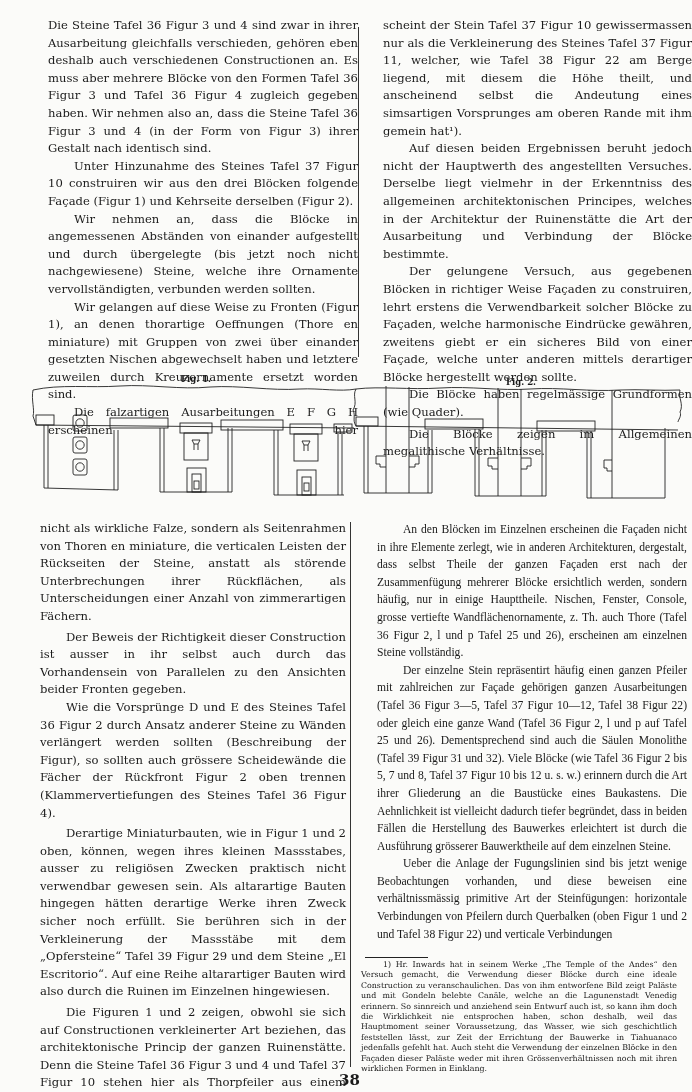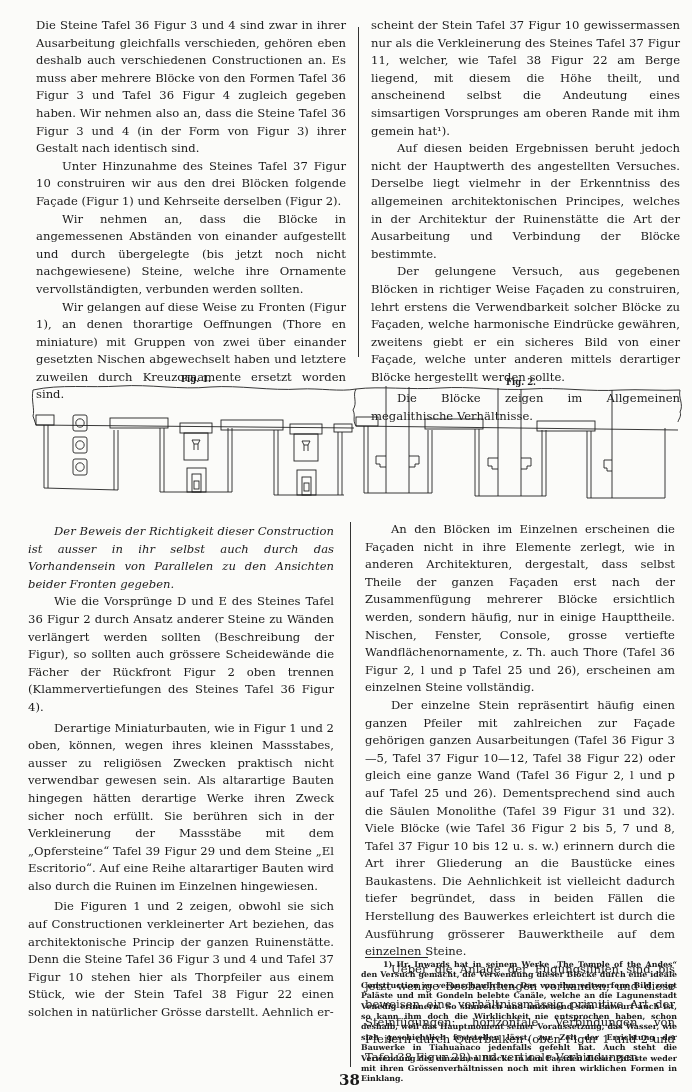--- a/index.html
+++ b/index.html
@@ -8,27 +8,28 @@
     background: #fbfbf9;
     font-family: "DejaVu Serif", "Liberation Serif", serif;
     color: #1a1a1a;
   }
   .col {
     position: absolute;
     font-size: 11.6px;
     line-height: 17.6px;
     text-align: justify;
     hyphens: none;
+    margin-left: 12px;
   }
   .col p { margin: 0; }
   .col p.indent { text-indent: 26px; }
   #col-top-left  { left: 36px;  top: 17px;  width: 310px; }
   #col-top-right { left: 371px; top: 17px;  width: 309px; }
   #col-bot-left  { left: 28px;  top: 520px; width: 306px; }
-  #col-bot-right { left: 365px; top: 521px; width: 310px; }
+  #col-bot-right { left: 365px; top: 521px; width: 310px; font-family: Liberation Serif, serif; }
   .rule-v {
     position: absolute; width: 1px; background: #333;
   }
   #rule-top { left: 358px; top: 27px; height: 330px; }
   #rule-bot { left: 350px; top: 522px; height: 545px; }
   #figures {
     position: absolute; left: 0; top: 360px; width: 692px; height: 160px;
   }
   #figures svg { width: 692px; height: 160px; display: block; }
   .fig-label {
@@ -36,43 +37,45 @@
     font-family: "DejaVu Serif", serif;
   }
   #fig1-label { left: 181px; top: 374px; }
   #fig2-label { left: 506px; top: 377px; }
   #footnote-rule {
     position: absolute; left: 365px; top: 957px; width: 63px; height: 1px; background: #222;
   }
   #footnote {
     position: absolute; left: 361px; top: 960px; width: 316px;
     font-size: 7.9px; line-height: 10.4px; text-align: justify;
-    font-weight: bold;
+    font-weight: normal;
   }
   #footnote p { margin: 0; text-indent: 22px; }
   #page-number {
     position: absolute; left: 339px; top: 1071px; font-size: 15px; font-weight: bold;
   }
 </style>
 </head>
 <body>
 
 <div class="col" id="col-top-left">
   <p>Die Steine Tafel 36 Figur 3 und 4 sind zwar in ihrer Ausarbeitung gleichfalls verschieden, gehören eben deshalb auch verschiedenen Constructionen an. Es muss aber mehrere Blöcke von den Formen Tafel 36 Figur 3 und Tafel 36 Figur 4 zugleich gegeben haben. Wir nehmen also an, dass die Steine Tafel 36 Figur 3 und 4 (in der Form von Figur 3) ihrer Gestalt nach identisch sind.</p>
   <p class="indent">Unter Hinzunahme des Steines Tafel 37 Figur 10 construiren wir aus den drei Blöcken folgende Façade (Figur 1) und Kehrseite derselben (Figur 2).</p>
   <p class="indent">Wir nehmen an, dass die Blöcke in angemessenen Abständen von einander aufgestellt und durch übergelegte (bis jetzt noch nicht nachgewiesene) Steine, welche ihre Ornamente vervollständigten, verbunden werden sollten.</p>
   <p class="indent">Wir gelangen auf diese Weise zu Fronten (Figur 1), an denen thorartige Oeffnungen (Thore en miniature) mit Gruppen von zwei über einander gesetzten Nischen abgewechselt haben und letztere zuweilen durch Kreuzornamente ersetzt worden sind.</p>
+  <p class="indent" style="text-align-last: justify;">Die falzartigen Ausarbeitungen E F G H erscheinen hier</p>
 </div>
 
 <div class="rule-v" id="rule-top"></div>
 
 <div class="col" id="col-top-right">
   <p>scheint der Stein Tafel 37 Figur 10 gewissermassen nur als die Verkleinerung des Steines Tafel 37 Figur 11, welcher, wie Tafel 38 Figur 22 am Berge liegend, mit diesem die Höhe theilt, und anscheinend selbst die Andeutung eines simsartigen Vorsprunges am oberen Rande mit ihm gemein hat¹).</p>
   <p class="indent">Auf diesen beiden Ergebnissen beruht jedoch nicht der Hauptwerth des angestellten Versuches. Derselbe liegt vielmehr in der Erkenntniss des allgemeinen architektonischen Principes, welches in der Architektur der Ruinenstätte die Art der Ausarbeitung und Verbindung der Blöcke bestimmte.</p>
   <p class="indent">Der gelungene Versuch, aus gegebenen Blöcken in richtiger Weise Façaden zu construiren, lehrt erstens die Verwendbarkeit solcher Blöcke zu Façaden, welche harmonische Eindrücke gewähren, zweitens giebt er ein sicheres Bild von einer Façade, welche unter anderen mittels derartiger Blöcke hergestellt werden sollte.</p>
+  <p class="indent">Die Blöcke haben regelmässige Grundformen (wie Quader).</p>
   <p class="indent" style="margin-top:4px;">Die Blöcke zeigen im Allgemeinen megalithische Verhältnisse.</p>
 </div>
 
 <div id="figures">
   <svg viewBox="0 0 692 160" fill="none" stroke="#222" stroke-width="0.9">
 
     <path d="M33,30 C60,24 90,28 120,26 C150,24 180,30 210,27 C240,25 270,31 300,29 C320,28 340,32 356,29"></path>
     <path d="M33,30 C31,40 35,50 33,56 L36,65"></path>
 
     <line x1="36" y1="65" x2="354" y2="68"></line>
@@ -154,21 +157,22 @@
     <line x1="612" y1="30" x2="612" y2="138"></line>
     <path d="M612,100 h-8 v8 h3 v3 h5"></path>
     <line x1="587" y1="138" x2="665" y2="138"></line>
     <line x1="665" y1="68" x2="665" y2="138"></line>
   </svg>
 </div>
 <div class="fig-label" id="fig1-label">Fig. 1.</div>
 <div class="fig-label" id="fig2-label">Fig. 2.</div>
 
 <div class="col" id="col-bot-left">
-  <p class="indent" style="margin-top:3px;font-style:italic;">Der Beweis der Richtigkeit dieser Construction ist ausser in ihr selbst auch durch das Vorhandensein von Parallelen zu den Ansichten beider Fronten gegeben.</p>
+  <p>nicht als wirkliche Falze, sondern als Seitenrahmen von Thoren en miniature, die verticalen Leisten der Rückseiten der Steine, anstatt als störende Unterbrechungen ihrer Rückflächen, als Unterscheidungen einer Anzahl von zimmerartigen Fächern.</p>
+  <p class="indent" style="margin-top:3px;">Der Beweis der Richtigkeit dieser Construction ist ausser in ihr selbst auch durch das Vorhandensein von Parallelen zu den Ansichten beider Fronten gegeben.</p>
   <p class="indent">Wie die Vorsprünge D und E des Steines Tafel 36 Figur 2 durch Ansatz anderer Steine zu Wänden verlängert werden sollten (Beschreibung der Figur), so sollten auch grössere Scheidewände die Fächer der Rückfront Figur 2 oben trennen (Klammervertiefungen des Steines Tafel 36 Figur 4).</p>
   <p class="indent" style="margin-top:3px;">Derartige Miniaturbauten, wie in Figur 1 und 2 oben, können, wegen ihres kleinen Massstabes, ausser zu religiösen Zwecken praktisch nicht verwendbar gewesen sein. Als altarartige Bauten hingegen hätten derartige Werke ihren Zweck sicher noch erfüllt. Sie berühren sich in der Verkleinerung der Massstäbe mit dem „Opfersteine“ Tafel 39 Figur 29 und dem Steine „El Escritorio“. Auf eine Reihe altarartiger Bauten wird also durch die Ruinen im Einzelnen hingewiesen.</p>
   <p class="indent" style="margin-top:3px;">Die Figuren 1 und 2 zeigen, obwohl sie sich auf Constructionen verkleinerter Art beziehen, das architektonische Princip der ganzen Ruinenstätte. Denn die Steine Tafel 36 Figur 3 und 4 und Tafel 37 Figur 10 stehen hier als Thorpfeiler aus einem Stück, wie der Stein Tafel 38 Figur 22 einen solchen in natürlicher Grösse darstellt. Aehnlich er-</p>
 </div>
 
 <div class="rule-v" id="rule-bot"></div>
 
 <div class="col" id="col-bot-right">
   <p class="indent">An den Blöcken im Einzelnen erscheinen die Façaden nicht in ihre Elemente zerlegt, wie in anderen Architekturen, dergestalt, dass selbst Theile der ganzen Façaden erst nach der Zusammenfügung mehrerer Blöcke ersichtlich werden, sondern häufig, nur in einige Haupttheile. Nischen, Fenster, Console, grosse vertiefte Wandflächenornamente, z. Th. auch Thore (Tafel 36 Figur 2, l und p Tafel 25 und 26), erscheinen am einzelnen Steine vollständig.</p>
   <p class="indent">Der einzelne Stein repräsentirt häufig einen ganzen Pfeiler mit zahlreichen zur Façade gehörigen ganzen Ausarbeitungen (Tafel 36 Figur 3—5, Tafel 37 Figur 10—12, Tafel 38 Figur 22) oder gleich eine ganze Wand (Tafel 36 Figur 2, l und p auf Tafel 25 und 26). Dementsprechend sind auch die Säulen Monolithe (Tafel 39 Figur 31 und 32). Viele Blöcke (wie Tafel 36 Figur 2 bis 5, 7 und 8, Tafel 37 Figur 10 bis 12 u. s. w.) erinnern durch die Art ihrer Gliederung an die Baustücke eines Baukastens. Die Aehnlichkeit ist vielleicht dadurch tiefer begründet, dass in beiden Fällen die Herstellung des Bauwerkes erleichtert ist durch die Ausführung grösserer Bauwerktheile auf dem einzelnen Steine.</p>

